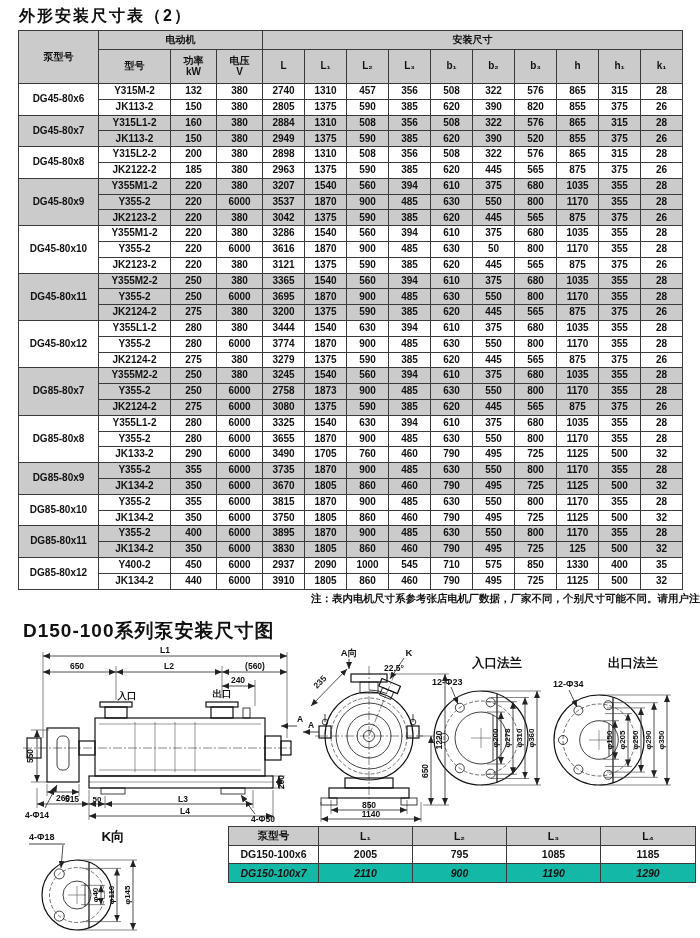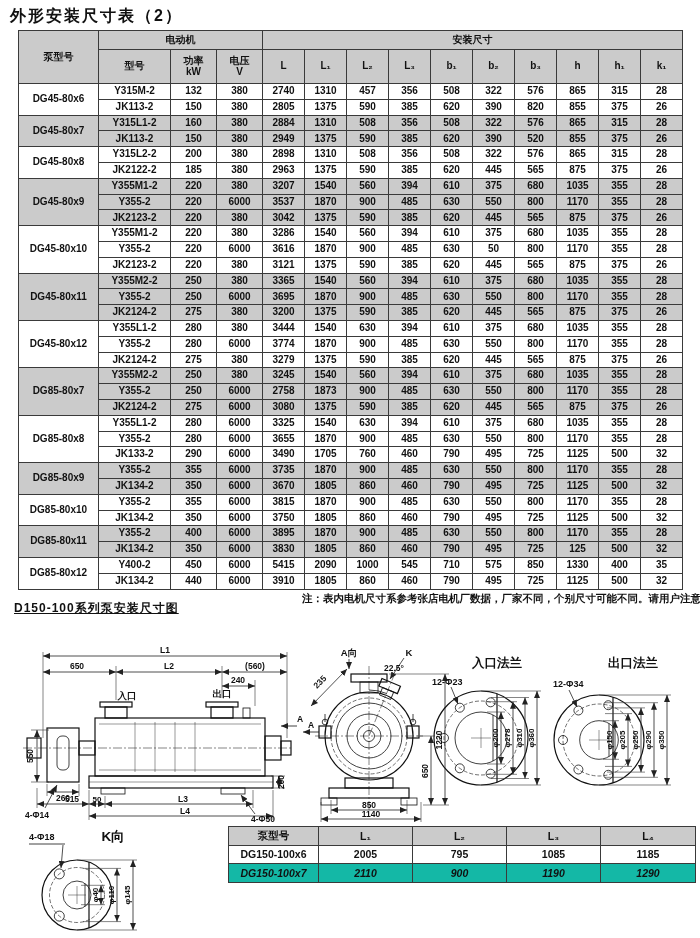--- a/index.html
+++ b/index.html
@@ -1,18 +1,18 @@
 <!DOCTYPE html>
 <html><head>
 <meta charset="utf-8">
 <style>
   html,body{margin:0;padding:0;}
   body{width:700px;height:938px;position:relative;background:#fff;color:#111;
        font-family:"Liberation Sans","DejaVu Sans",sans-serif;}
-  .abs{position:absolute;}
+  .abs{position:absolute;margin-left:9px;}
   .page-title{font-size:16px;font-weight:bold;letter-spacing:2px;}
   
   #main-table{position:absolute;left:18px;top:30px;width:664px;border-collapse:collapse;table-layout:fixed;}
   #main-table th,#main-table td{border:1px solid #3a3a3a;text-align:center;vertical-align:middle;
       padding:0;font-size:10px;line-height:1.05;overflow:hidden;}
   #main-table thead th{background:#cbcbcb;font-weight:bold;white-space:pre-line;text-align:center;}
   #main-table thead tr.h1 th{height:18px;}
   #main-table thead tr.h2 th{height:33px;}
   #main-table tbody td{height:14.8px;font-weight:bold;background:#fff;}
   #main-table tbody tr.shaded td{background:#cbcbcb;}
@@ -558,21 +558,21 @@
         <td>725</td>
         <td>125</td>
         <td>500</td>
         <td>32</td>
       </tr>
       <tr>
         <td rowspan="2">DG85-80x12</td>
         <td>Y400-2</td>
         <td>450</td>
         <td>6000</td>
-        <td>5415</td>
+        <td>2937</td>
         <td>2090</td>
         <td>1000</td>
         <td>545</td>
         <td>710</td>
         <td>575</td>
         <td>850</td>
         <td>1330</td>
         <td>400</td>
         <td>35</td>
       </tr>
@@ -589,21 +589,21 @@
         <td>725</td>
         <td>1125</td>
         <td>500</td>
         <td>32</td>
       </tr>
     </tbody>
 </table>
 
 <div class="abs note" style="left:0;right:16px;top:592px;width:684px;">注：表内电机尺寸系参考张店电机厂数据，厂家不同，个别尺寸可能不同。请用户注意</div>
 
-<div class="abs page-title" style="left:14px;top:600px;font-size:12px;letter-spacing:1px;text-decoration:underline;">D150-100系列泵安装尺寸图</div>
+<div class="abs page-title" style="left:14px;top:618px;font-size:19px;letter-spacing:1px;">D150-100系列泵安装尺寸图</div>
 
 <svg style="left:15px;top:642px;" width="290" height="181" viewBox="0 0 290 181">
   <g>
     <line class="cl" x1="8" y1="106" x2="276" y2="106"></line>
     <rect class="out" x="12" y="96" width="14" height="20"></rect>
     <rect class="out" x="32" y="86" width="32" height="54"></rect>
     <rect class="thin" x="42" y="94" width="12" height="34" rx="5"></rect>
     <rect class="out" x="64" y="99" width="16" height="14"></rect>
     <rect class="out" x="80" y="76" width="170" height="58"></rect>
     <line class="t05" x1="84" y1="82" x2="246" y2="82"></line>

